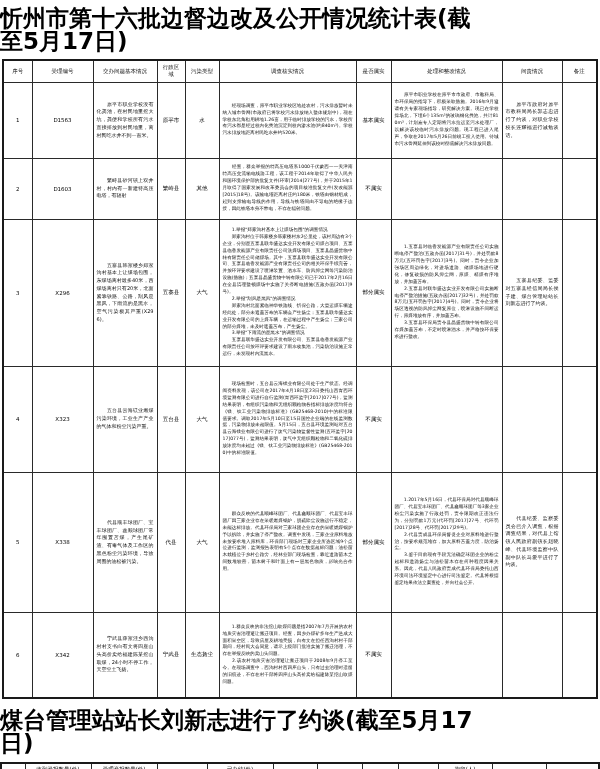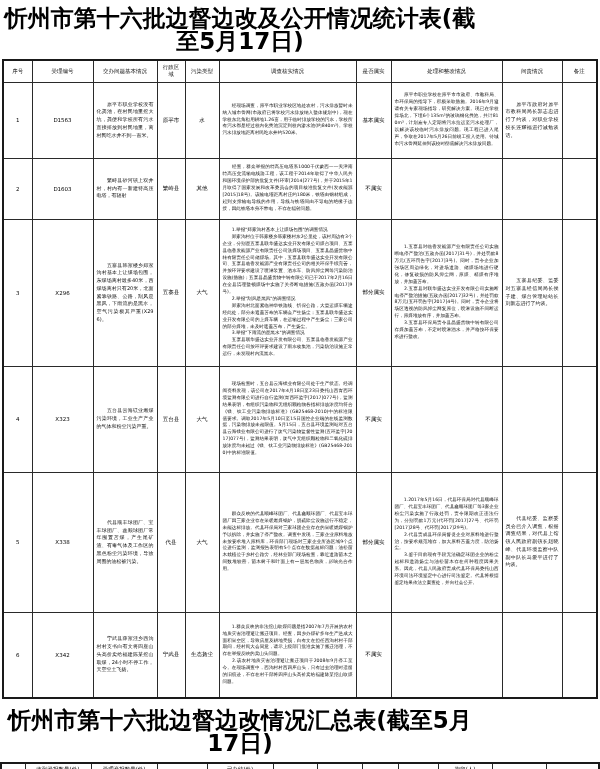--- a/index.html
+++ b/index.html
@@ -1,17 +1,17 @@
 <!DOCTYPE html>
 <html><head>
 <meta charset="utf-8">
 <style>
   html,body{margin:0;padding:0;background:#fff;}
   body{width:600px;height:769px;overflow:hidden;font-family:"DejaVu Sans","Liberation Sans",sans-serif;color:#000;}
-  .doc-title{width:480px;text-align:center;font-weight:700;font-size:23px;line-height:1.0;padding-top:7px;padding-bottom:6px;font-family:"DejaVu Sans",sans-serif;letter-spacing:0px;}
+  .doc-title{width:480px;font-weight:700;font-size:23px;line-height:1.0;padding-top:7px;padding-bottom:6px;font-family:"DejaVu Sans",sans-serif;letter-spacing:0px;}
   .doc-title.second{padding-top:10px;padding-bottom:7px;}
   table{border-collapse:collapse;table-layout:fixed;margin:0 auto;width:594px;border:2px solid #1a1a1a;}
   td,th{border:1px solid #2a2a2a;padding:1px 3px;vertical-align:middle;font-weight:400;word-break:break-all;}
   .hdr{font-size:5.5px;text-align:center;color:#111;}
   .c-center{font-size:5.5px;text-align:center;}
   .c-just{font-size:5px;line-height:1.55;text-align:justify;white-space:pre-line;color:#111;}
   .c-dense{font-size:4.6px;line-height:1.5;text-align:justify;white-space:pre-line;color:#111;}
   tr.h-hdr{height:22px;}
   tr.h-r1{height:76px;}
   tr.h-r2{height:61px;}
@@ -133,21 +133,21 @@
     <td class="c-dense">　　1.群众反映的非法挖山取煤问题是指2007年7月开展的农村地质灾害治理避让搬迁项目。经查，因乡办煤矿多年生产造成大面积采空区，导致房屋及耕地受损，白有文在担任西沟村村干部期间，经村民大会同意，请示上级部门批准实施了搬迁治理，不存在举报反映的卖山头问题。
 　　2.该农村地质灾害治理避让搬迁项目于2008年9月停工至今。在现场调查中，西沟村村西四座山头，只有过去治理时遗留的旧痕迹，不存在村干部将四座山头高价卖给福建陈某挖山取煤问题。</td>
     <td class="c-center">不属实</td>
     <td class="c-dense"></td>
     <td class="c-just"></td>
     <td class="c-center"></td>
   </tr>
 </tbody>
   </table>
 
-<div class="doc-title second">忻州市第十六批边督边改情况汇总表(截至5月17日)</div>
+<div class="doc-title second">煤台管理站站长刘新志进行了约谈(截至5月17日)</div>
 
 <table class="sum">
   <colgroup>
     <col style="width:24px">
       <col style="width:22px">
       <col style="width:22px">
       <col style="width:22px">
     <col style="width:22px">
       <col style="width:22px">
       <col style="width:22px">

